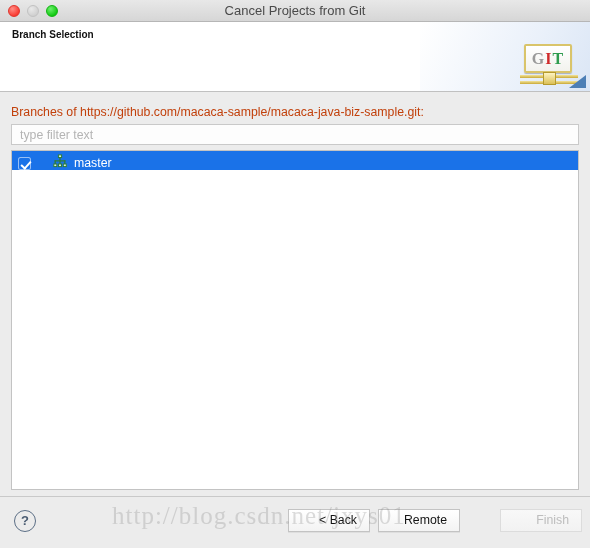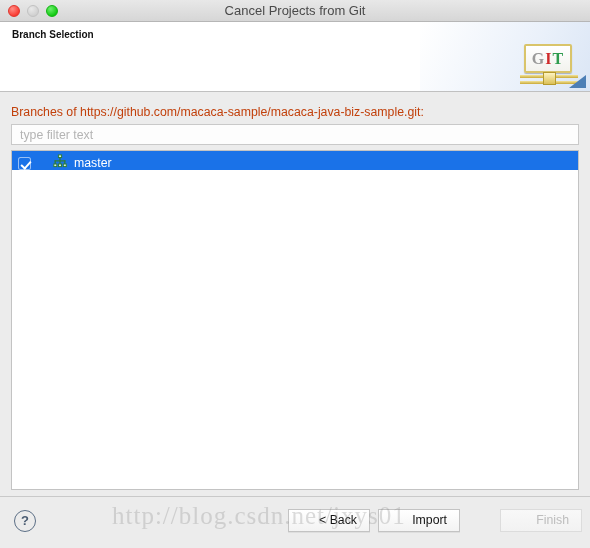--- a/index.html
+++ b/index.html
@@ -383,20 +383,20 @@
     <div id="selectall-bar">
       <span class="sbtn disabled" id="btn-select-all">Select All</span>
       <span class="sbtn" id="btn-deselect-all">Deselect All</span>
     </div>
   </div>
 
   <div id="footer">
     <div id="help-button">?</div>
     <div id="footer-buttons">
       <div class="fbtn">&lt; Back</div>
-      <div class="fbtn">Import</div>
+      <div class="fbtn">Remote</div>
       <div class="fbtn disabled">Finish</div>
     </div>
   </div>
 
   <div id="watermark">http://blog.csdn.net/jxys01</div>
 
 </div>
 
 </body></html>

